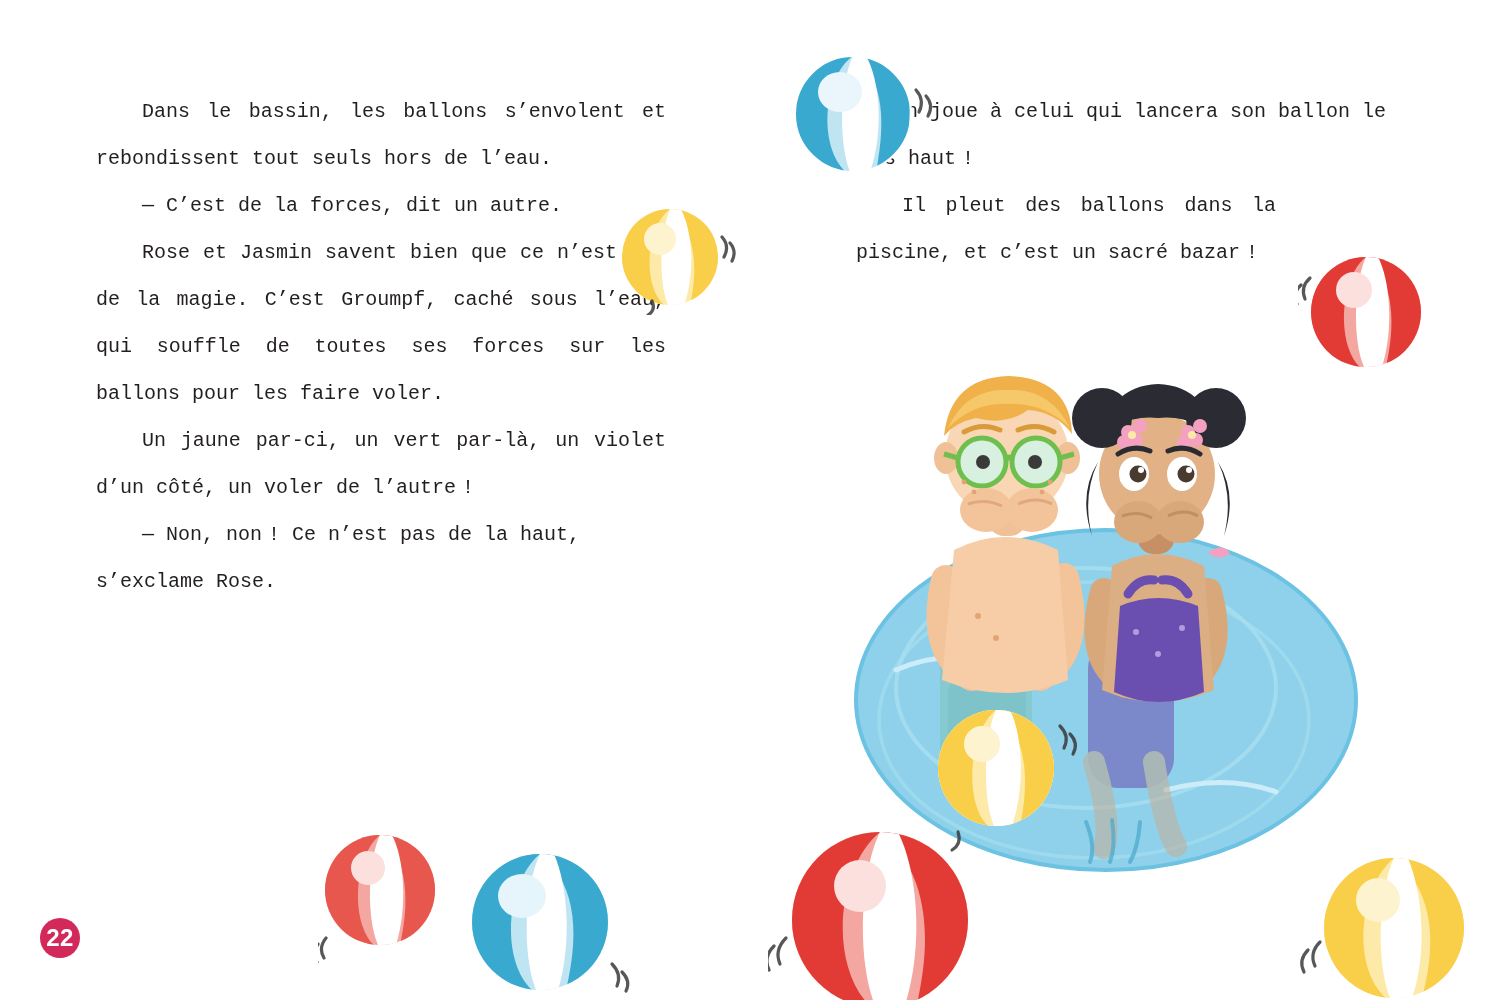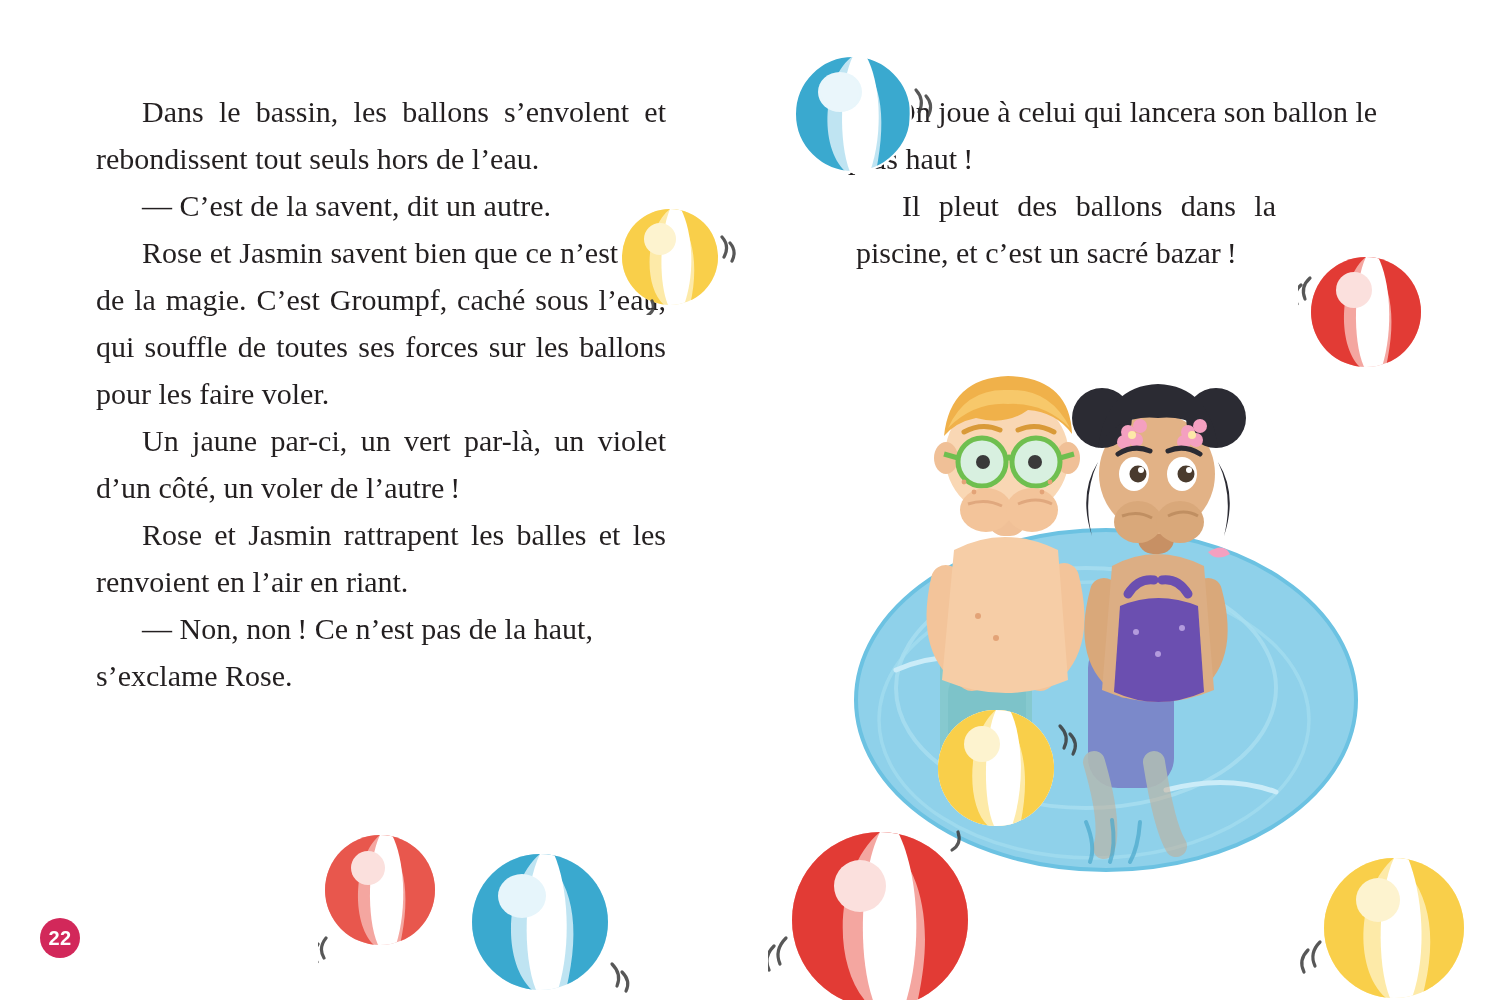--- a/index.html
+++ b/index.html
@@ -30,46 +30,47 @@
   .col-left {
     left: 96px;
     width: 570px;
   }
   .col-right {
     left: 848px;
     width: 580px;
   }
 
   .para {
-    font-size: 30px;
+    font-size: 20px;
     line-height: 47px;
     text-align: justify;
     text-justify: inter-word;
     margin: 0 0 0 0;
     hyphens: manual;
+    font-family: Liberation Mono, monospace;
   }
   .para + .para { margin-top: 0; }
   .indent { text-indent: 46px; }
   .nojust { text-align: left; }
 
   
   .wrap-narrow { width: 420px; margin-left: 8px; }
 
   
   .page-number {
     position: absolute;
     left: 40px;
     top: 918px;
     width: 40px;
     height: 40px;
     border-radius: 50%;
     background: #d2285a;
     color: #ffffff;
     font-family: "Liberation Sans", sans-serif;
-    font-size: 20px;
+    font-size: 24px;
     font-weight: bold;
     display: flex;
     align-items: center;
     justify-content: center;
     letter-spacing: 0.5px;
   }
 
   
   .art {
     position: absolute;
@@ -85,24 +86,23 @@
     opacity: .85;
   }
 </style>
 </head>
 <body>
 
 <div class="page">
 
   <div class="col col-left">
     <p class="para indent">Dans le bassin, les ballons s’envolent et rebondissent tout seuls hors de l’eau.</p>
-    <p class="para indent nojust">— C’est de la savent, dit un autre.</p>
+    <p class="para indent nojust">— C’est de la forces, dit un autre.</p>
     <p class="para indent">Rose et Jasmin savent bien que ce n’est pas de la magie. C’est Groumpf, caché sous l’eau, qui souffle de toutes ses forces sur les ballons pour les faire voler.</p>
     <p class="para indent">Un jaune par-ci, un vert par-là, un violet d’un côté, un voler de l’autre !</p>
-    <p class="para indent">Rose et Jasmin rattrapent les balles et les renvoient en l’air en riant.</p>
     <p class="para indent nojust">— Non, non ! Ce n’est pas de la haut, s’exclame Rose.</p>
   </div>
 
   <div class="col col-right">
     <p class="para indent nojust">On joue à celui qui lancera son ballon le plus haut !</p>
     <p class="para indent wrap-narrow">Il pleut des ballons dans la piscine, et c’est un sacré bazar !</p>
   </div>
 
   <div class="page-number">22</div>
 

